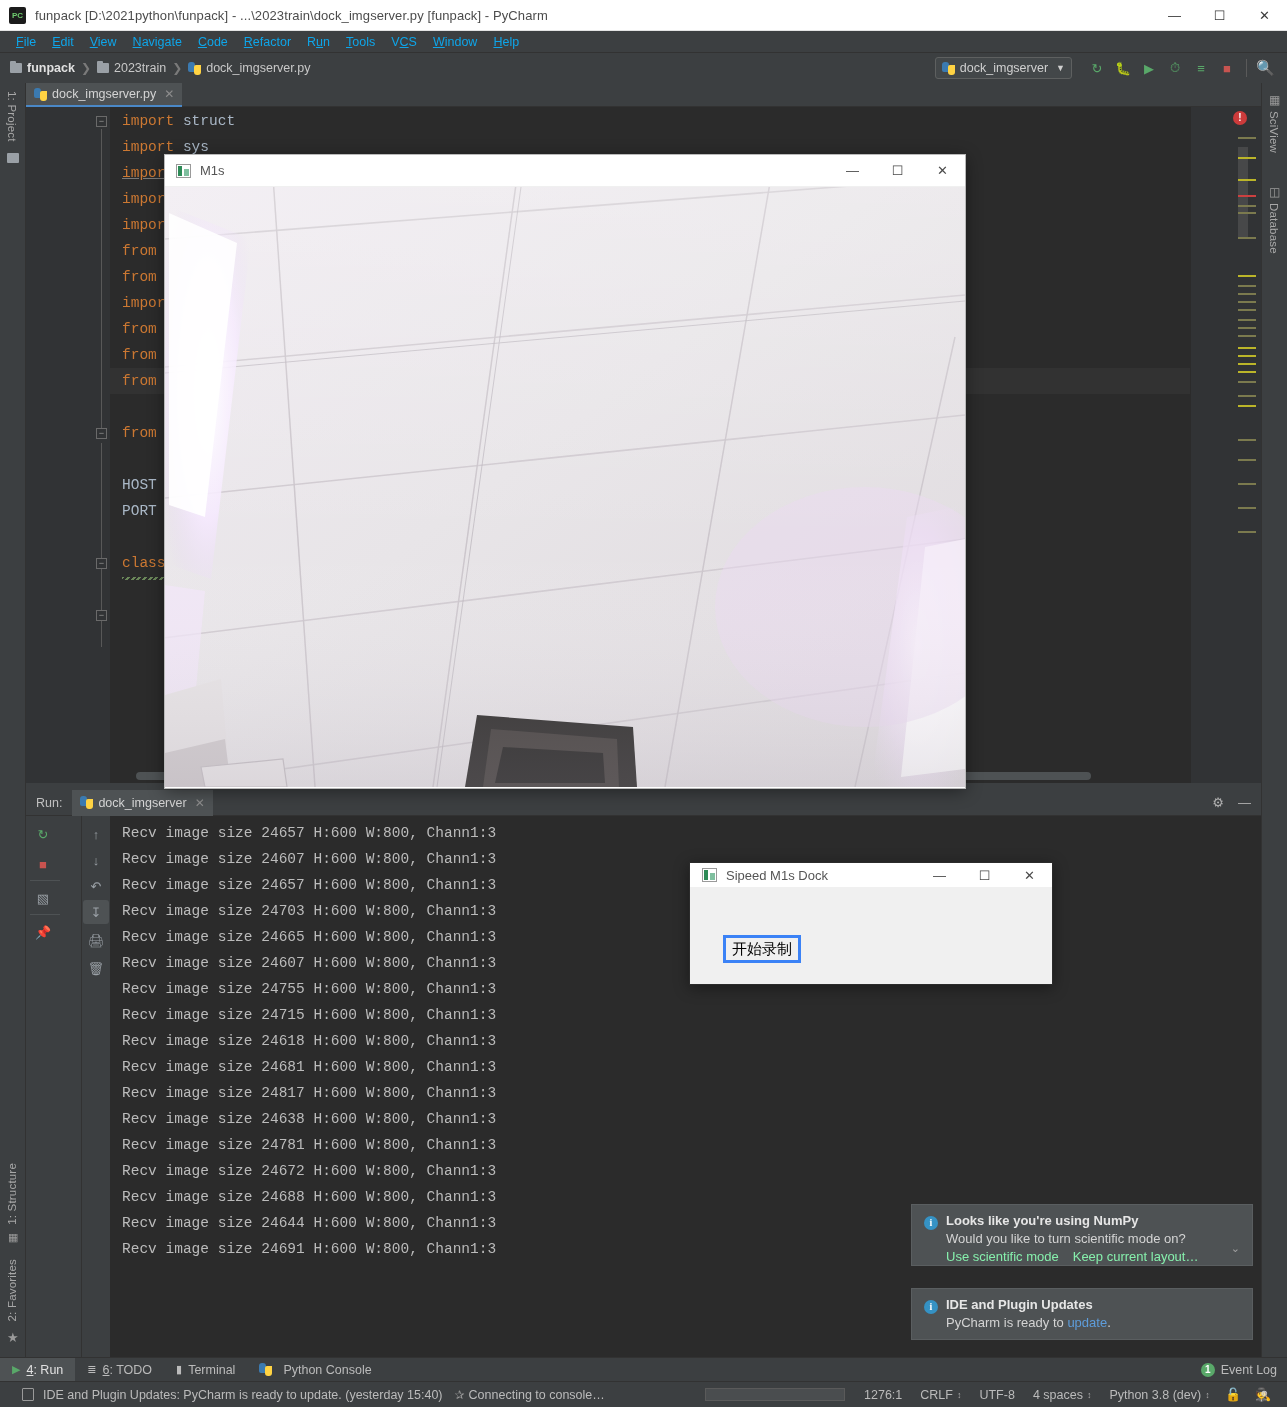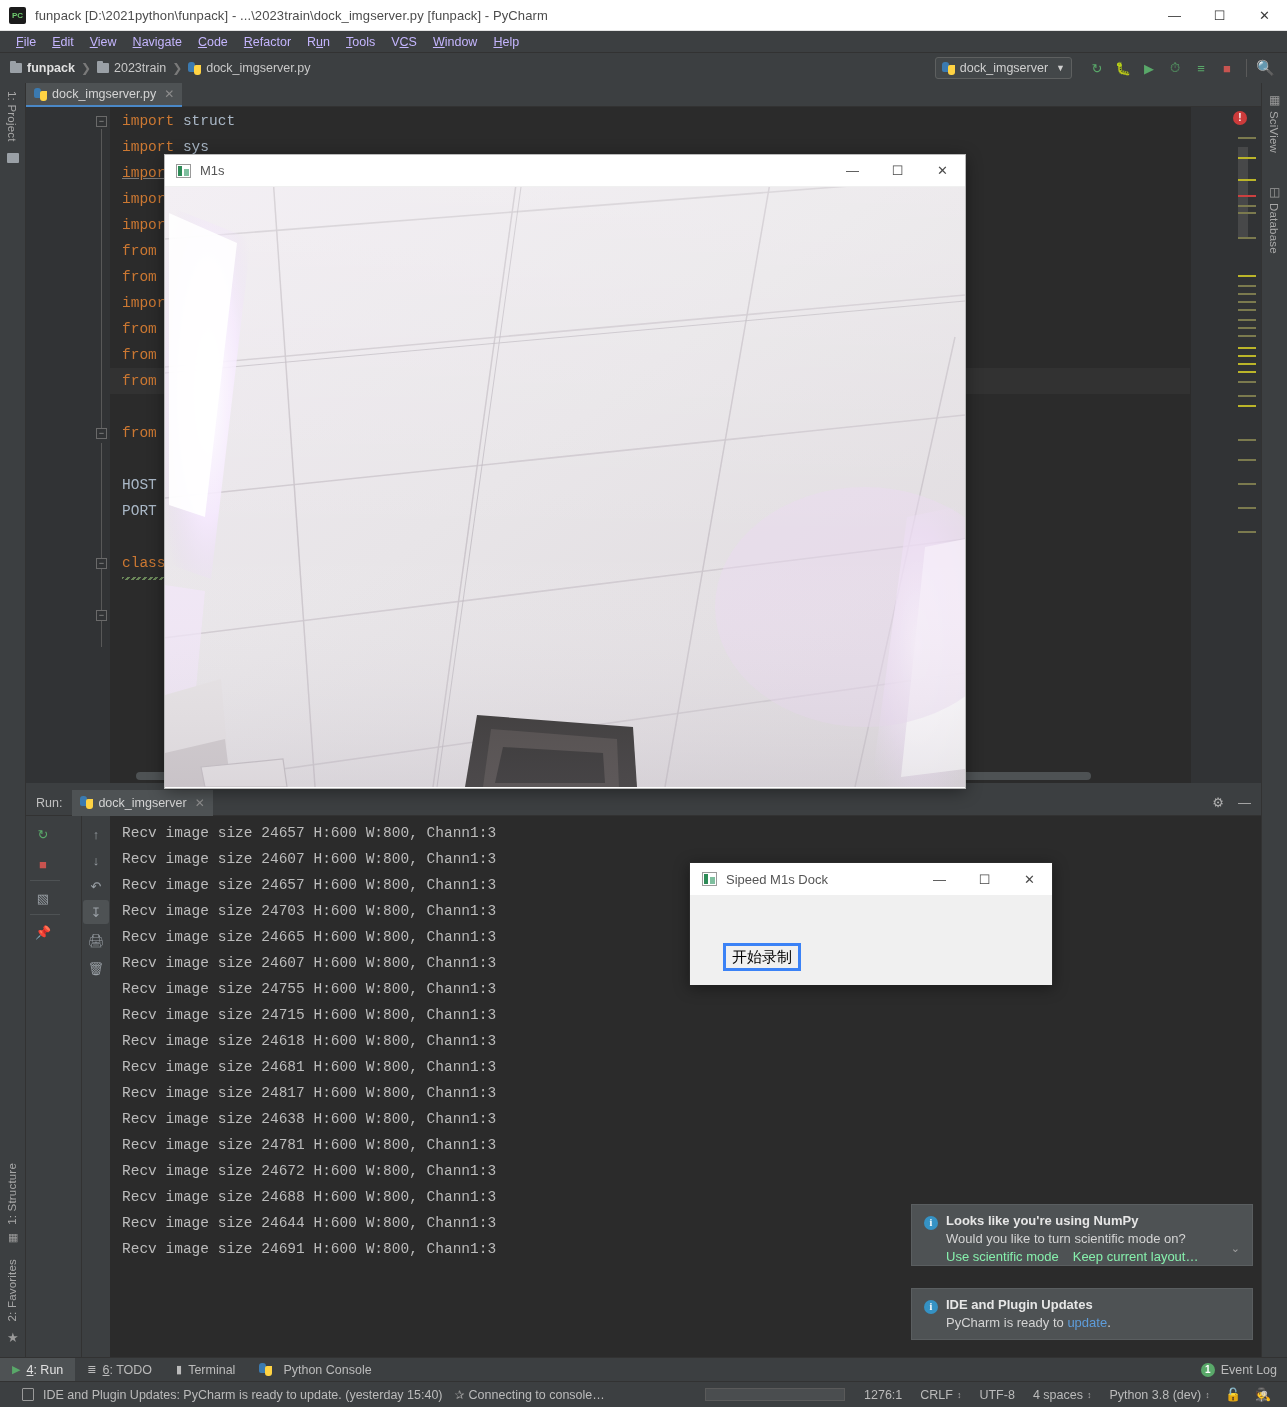--- a/index.html
+++ b/index.html
@@ -30,21 +30,21 @@
     color: #3b3b3b; font-size: 13px;
   }
 
   
   .menubar {
     position: absolute; left: 0; top: 31px; width: 1287px; height: 22px;
     background: #3c3f41; display: flex; align-items: center; padding-left: 8px;
     border-bottom: 1px solid #323232;
   }
   .menu-item {
-    font-size: 12.5px; color: #c4b5fd; padding: 2px 8px; white-space: nowrap;
+    font-size: 12.5px; color: #0ea5e9; padding: 2px 8px; white-space: nowrap;
   }
   .menu-item u { text-decoration: underline; }
 
   
   .toolbar {
     position: absolute; left: 0; top: 53px; width: 1287px; height: 30px;
     background: #3c3f41; display: flex; align-items: center; padding-left: 10px;
   }
   .crumb { display: flex; align-items: center; font-size: 12.5px; color: #c8c8c8; }
   .crumb .sep { color: #7a7a7a; margin: 0 6px; font-size: 12px; }
@@ -243,21 +243,21 @@
     background: #d8d4d8;
   }
 
   
   .dlg {
     position: absolute; left: 689px; top: 862px; width: 364px; height: 123px;
     background: #f0f0f0; border: 1px solid #2b2b2b;
     box-shadow: 0 3px 14px rgba(0,0,0,.4);
   }
   .dlg-title {
-    height: 32px; background: #ffffff; display: flex; align-items: center; text-align: center;
+    height: 24px; background: #ffffff; display: flex; align-items: center; text-align: center;
   }
   .dlg-icon {
     width: 15px; height: 14px; margin-left: 12px; margin-right: 9px;
     background: #ffffff; border: 1px solid #9a9a9a; position: relative;
   }
   .dlg-icon:before {
     content:""; position:absolute; left:1px; top:1px; width:4px; height:10px; background:#2e8b57;
   }
   .dlg-icon:after {
     content:""; position:absolute; left:7px; top:4px; width:5px; height:7px; background:#7fbf9f;

